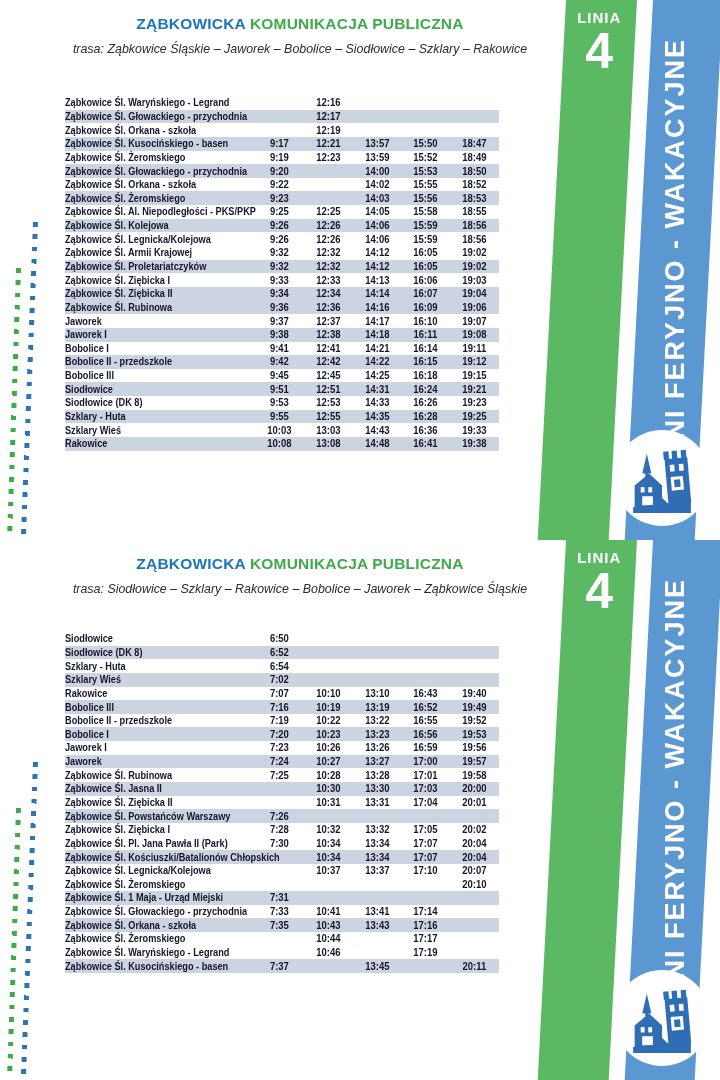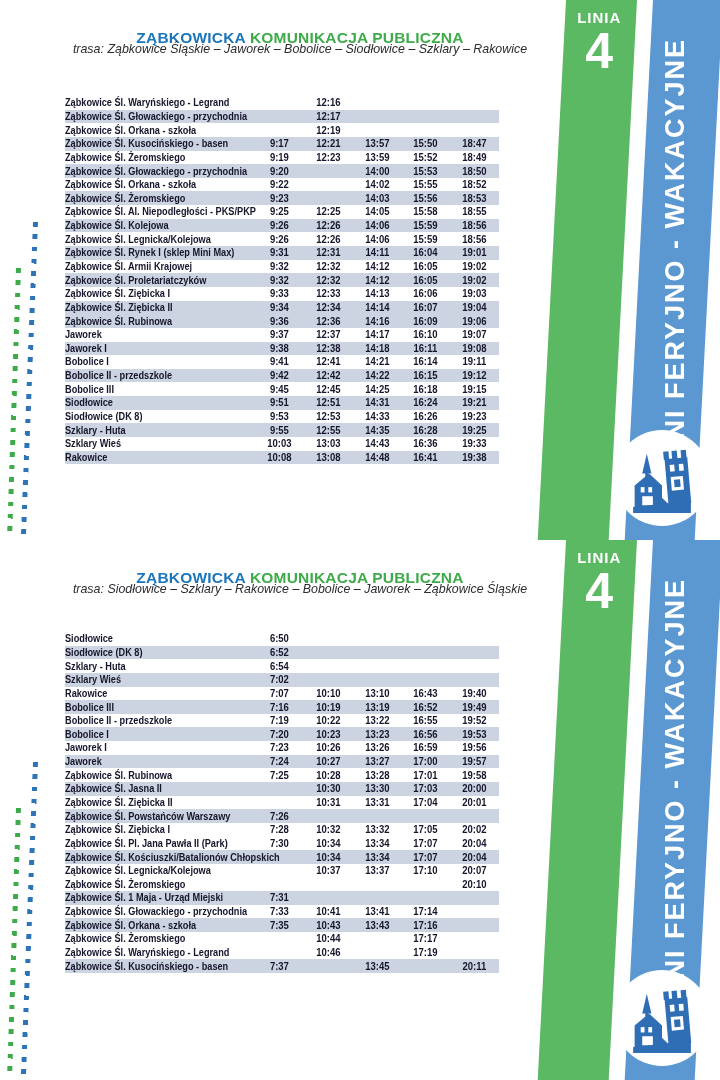--- a/index.html
+++ b/index.html
@@ -5,21 +5,21 @@
   html,body{margin:0;padding:0;}
   body{
     width:720px;height:1080px;background:#fff;position:relative;overflow:hidden;
     font-family:"Liberation Sans", sans-serif;
   }
   .section{position:absolute;left:0;width:720px;height:540px;overflow:hidden;background:#fff;}
   #section-0{top:0;}
   #section-1{top:540px;}
 
   
-  .title{position:absolute;top:29px;left:0;width:600px;text-align:center;
+  .title{position:absolute;top:15px;left:0;width:600px;text-align:center;
          font-size:15.5px;font-weight:bold;letter-spacing:.2px;white-space:nowrap;}
   .title .t1{color:var(--brand-blue);}
   .title .t2{color:var(--brand-green);}
   .route{position:absolute;top:41px;left:0;width:600px;text-align:center;
          font-style:italic;font-size:13.5px;color:#2b2b30;white-space:nowrap;
          transform:scaleX(.92);transform-origin:50% 50%;}
 
   
   .ttable{position:absolute;left:65px;width:434px;}
   #section-0 .ttable{top:96px;}
@@ -144,28 +144,20 @@
         <span class="time">15:59</span>
         <span class="time">18:56</span>
       </div>
       <div class="trow">
         <span class="stop">Ząbkowice Śl. Legnicka/Kolejowa</span>
         <span class="time">9:26</span>
         <span class="time">12:26</span>
         <span class="time">14:06</span>
         <span class="time">15:59</span>
         <span class="time">18:56</span>
-      </div>
-      <div class="trow striped">
-        <span class="stop">Ząbkowice Śl. Rynek I (sklep Mini Max)</span>
-        <span class="time">9:31</span>
-        <span class="time">12:31</span>
-        <span class="time">14:11</span>
-        <span class="time">16:04</span>
-        <span class="time">19:01</span>
       </div>
       <div class="trow">
         <span class="stop">Ząbkowice Śl. Armii Krajowej</span>
         <span class="time">9:32</span>
         <span class="time">12:32</span>
         <span class="time">14:12</span>
         <span class="time">16:05</span>
         <span class="time">19:02</span>
       </div>
       <div class="trow striped">

